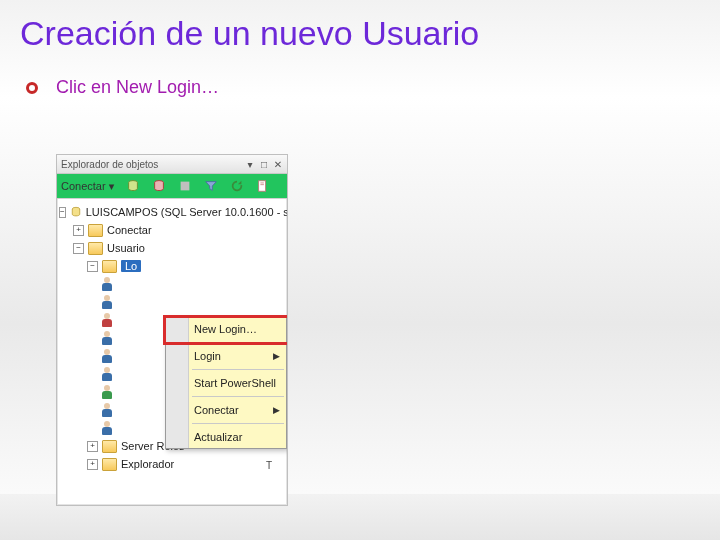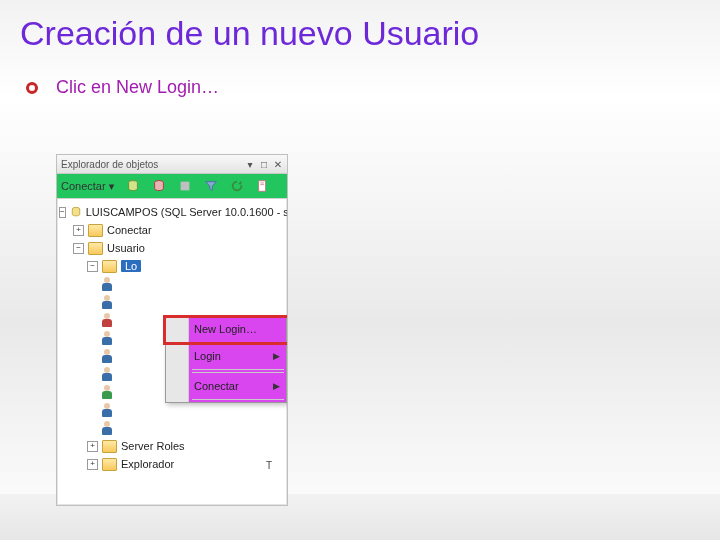--- a/index.html
+++ b/index.html
@@ -67,21 +67,21 @@
   .person::before{content:"";position:absolute;left:3px;top:0;width:6px;height:6px;border-radius:50%;background:#e7c9a8;}
   .person::after{content:"";position:absolute;left:1px;top:6px;width:10px;height:8px;border-radius:3px 3px 1px 1px;background:#3a6ea8;}
   .person.red::after{background:#c04040;}
   .person.green::after{background:#3a9a4d;}
   .sel{background:#2b6dbf;color:#fff;padding:0 4px;border-radius:1px;}
   
   .ctx{
     position:absolute;
     left:108px; top:118px;
     width:120px;
-    background:#d946ef;
+    background:#fef9c3;
     border:1px solid #9a9a9a;
     box-shadow:2px 2px 5px rgba(0,0,0,.25);
     font-size:11px;
   }
   .ctx .strip{position:absolute;left:0;top:0;bottom:0;width:22px;background:#e7e7e7;border-right:1px solid #cfcfcf;}
   .ctx-item{position:relative;padding:4px 6px 4px 28px;display:flex;align-items:center;justify-content:space-between;height:14px;}
   .ctx-item.sep{height:0;padding:0;margin:2px 2px 2px 26px;border-top:1px solid #c9c9c9;}
   .ctx-item .arrow{font-size:9px;color:#333;}
   .ctx-highlight{
     position:absolute;
@@ -230,24 +230,30 @@
       <div class="strip"></div>
       <div class="ctx-item">
           <span>New Login…</span>
         </div>
       <div class="ctx-item sep"></div>
       <div class="ctx-item">
           <span>Login</span>
           <span class="arrow">▶</span>
         </div>
       <div class="ctx-item sep"></div>
+      <div class="ctx-item">
+          <span>Start PowerShell</span>
+        </div>
       <div class="ctx-item sep"></div>
       <div class="ctx-item">
           <span>Conectar</span>
           <span class="arrow">▶</span>
         </div>
       <div class="ctx-item sep"></div>
+      <div class="ctx-item">
+          <span>Actualizar</span>
+        </div>
     </div>
     <div class="ctx-highlight"></div>
   </div>
 </div>
 
 <div class="bottom-bar"></div>
 
 </body></html>

